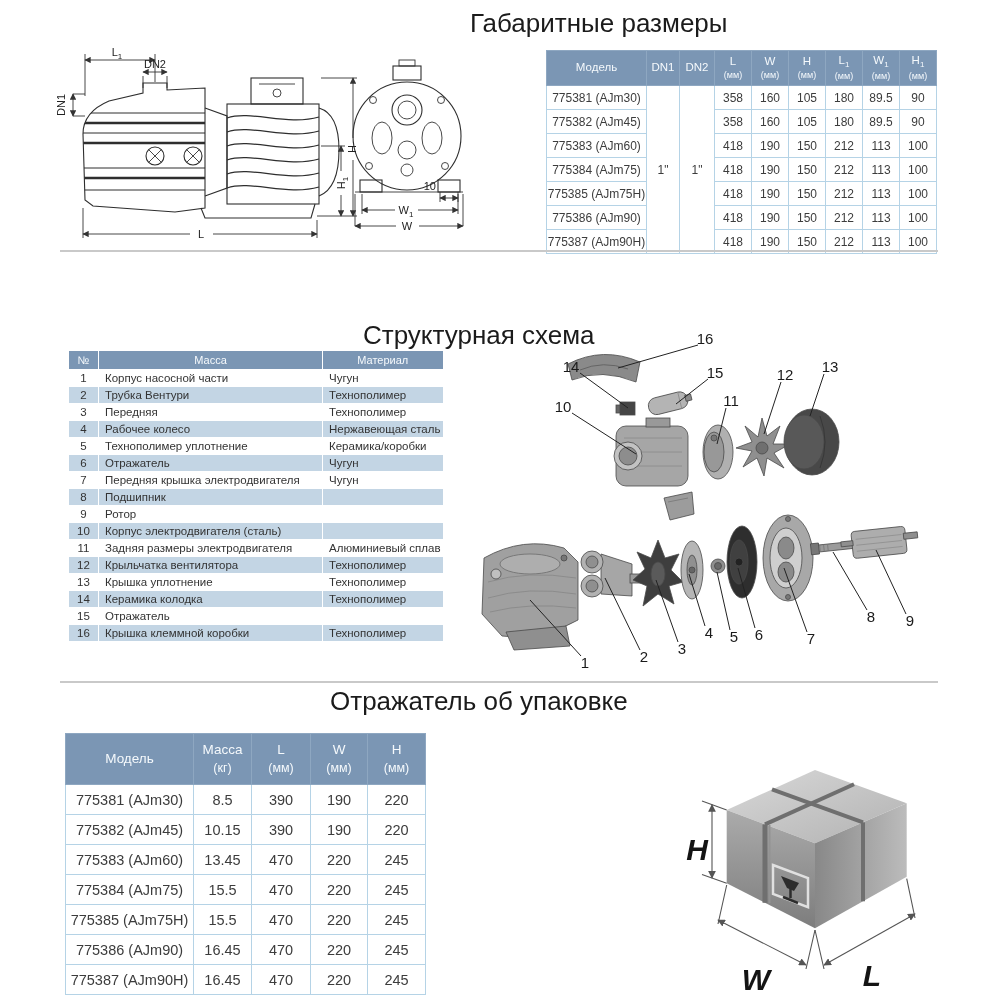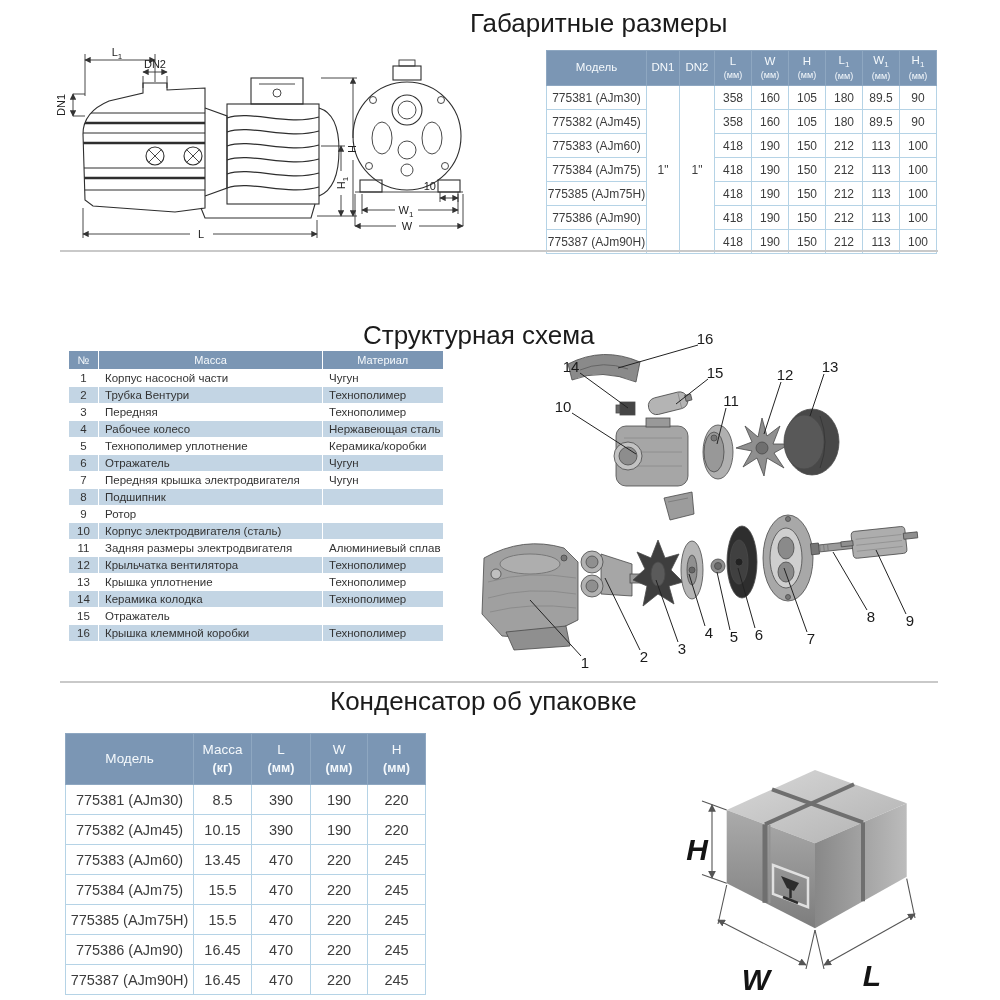--- a/index.html
+++ b/index.html
@@ -25,21 +25,21 @@
                   padding:0;text-align:center;border:1px solid #fff;}
   #parts-table td{height:16px;padding:0 2px 0 6px;border:1px solid #fff;white-space:nowrap;overflow:hidden;background:#fff;}
   #parts-table td:first-child{text-align:center;padding:0;}
   #parts-table tbody tr:nth-child(even) td{background:#c3d5e4;}
 
   
   #pack-table{position:absolute;left:65px;top:733px;border-collapse:collapse;table-layout:fixed;
               font-size:14.5px;color:#3c3c3c;}
   #pack-table th{background:#7b96b4;color:#f5f9fc;font-weight:normal;font-size:13.5px;line-height:1.35;
                  height:50px;border:1px solid #8ea7c1;padding:0;text-align:center;vertical-align:middle;}
-  #pack-table .unit{font-size:12.5px;font-weight:bold;}
+  #pack-table .unit{font-size:12.5px;}
   #pack-table td{background:#fff;border:1px solid #b5d3e6;text-align:center;height:29px;padding:0;}
 
   
   .dim-drawing text{font-size:11px;fill:#222;font-family:"Liberation Sans",sans-serif;}
   .dim-drawing .dl{stroke:#333;stroke-width:0.9;fill:none;}
   .dim-drawing .ol{stroke:#2e2e2e;stroke-width:1.1;fill:none;}
   .dim-drawing .fin{stroke:#2e2e2e;fill:none;}
   .exploded text{font-size:15px;fill:#1a1a1a;font-family:"Liberation Sans",sans-serif;}
   .exploded .ldr{stroke:#222;stroke-width:1;}
   .exploded .sh{stroke:#4a4a4a;stroke-width:0.8;}
@@ -477,21 +477,21 @@
   <text x="263" y="94" text-anchor="middle">11</text>
   <text x="317" y="68" text-anchor="middle">12</text>
   <text x="362" y="60" text-anchor="middle">13</text>
   <text x="103" y="60" text-anchor="middle">14</text>
   <text x="247" y="66" text-anchor="middle">15</text>
   <text x="237" y="32" text-anchor="middle">16</text>
 </svg>
 
 <div class="divider" style="top:681px;"></div>
 
-<div class="section-title" style="left:330px;top:686px;">Конденсатор об упаковке</div>
+<div class="section-title" style="left:330px;top:686px;">Отражатель об упаковке</div>
 
 <table id="pack-table">
   <colgroup>
       <col style="width:128px">
       <col style="width:58px">
       <col style="width:59px">
     <col style="width:57px">
       <col style="width:58px">
     </colgroup>
   <thead>

